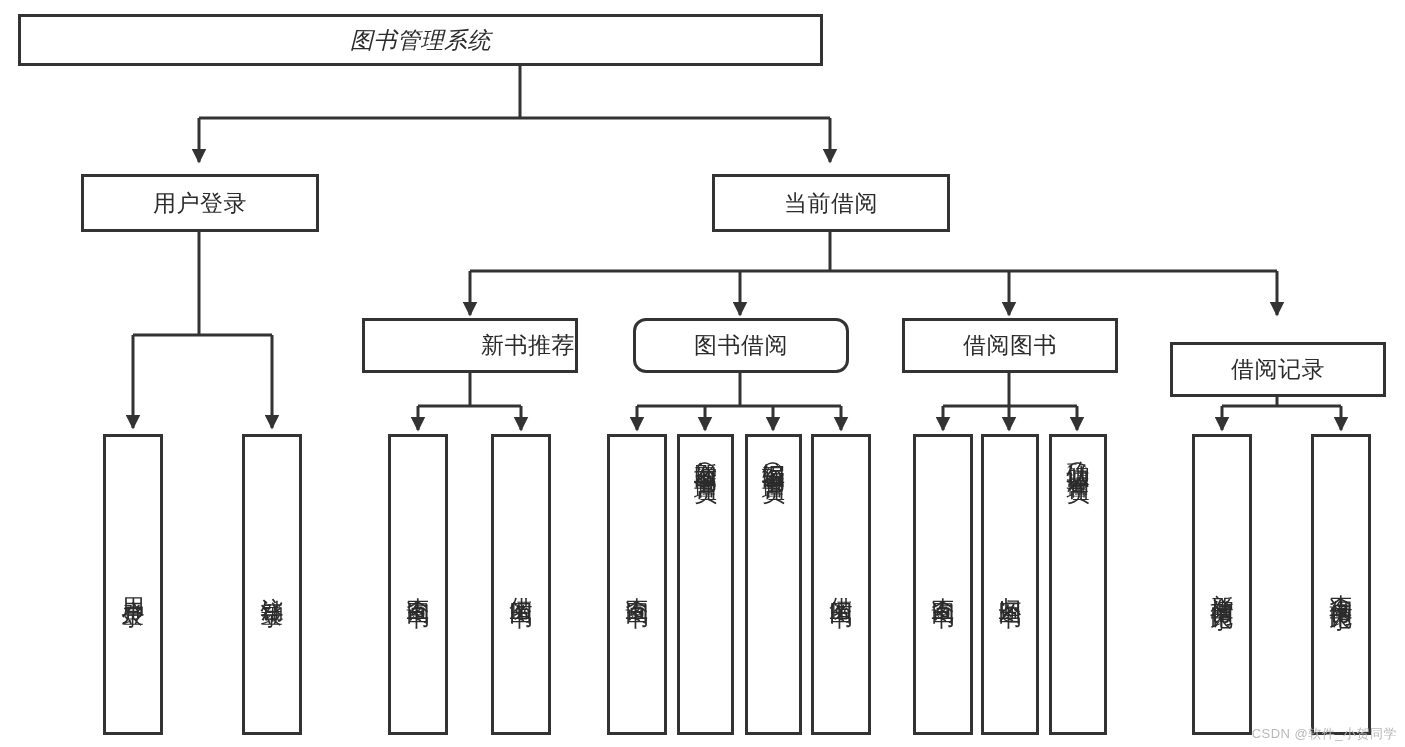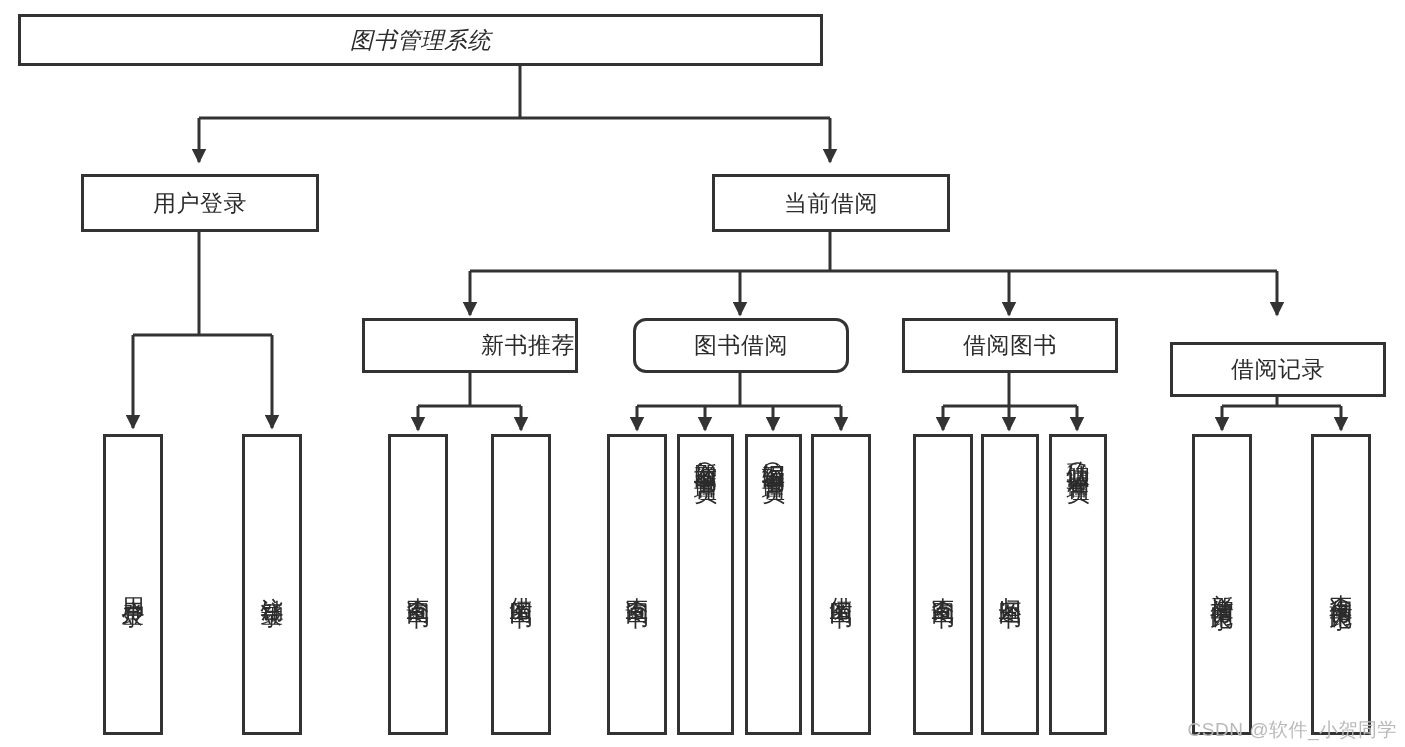--- a/index.html
+++ b/index.html
@@ -61,21 +61,21 @@
     position: absolute;
     top: 0; left: 0;
     width: 1405px;
     height: 747px;
     pointer-events: none;
   }
   #watermark {
     position: absolute;
     right: 8px;
     bottom: 4px;
-    font-size: 19px;
+    font-size: 13px;
     color: #b9b9b9;
     white-space: nowrap;
     letter-spacing: 0.5px;
   }
 </style>
 </head>
 <body>
 
 <div id="diagram-root">
 

